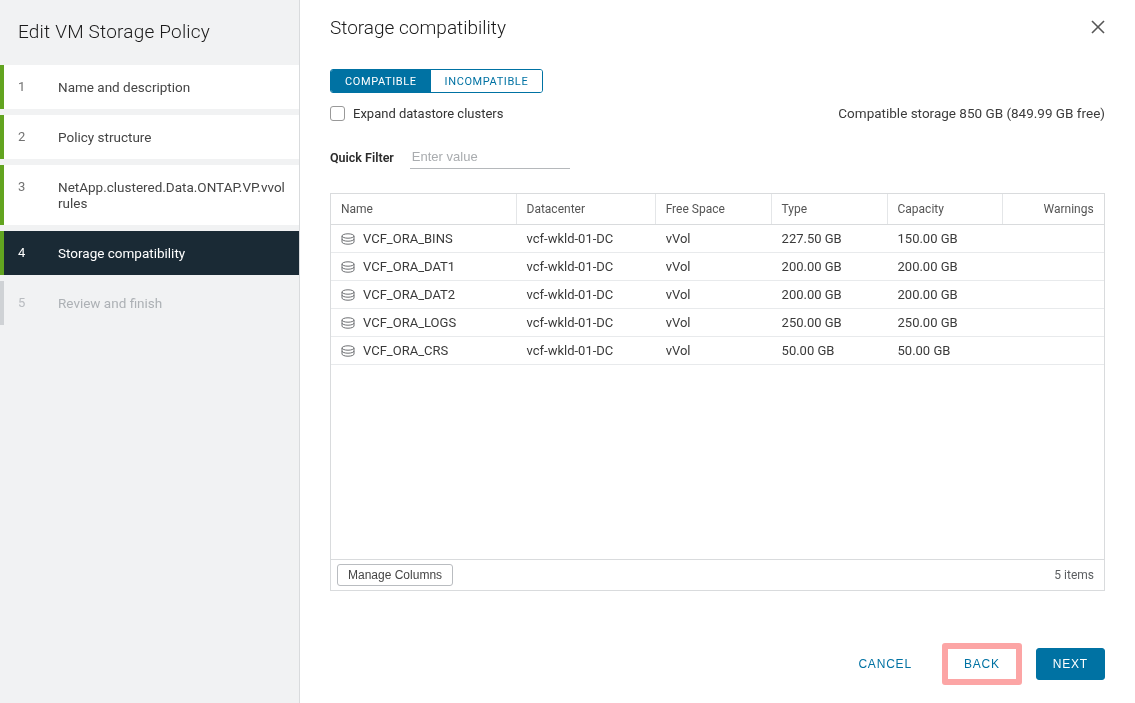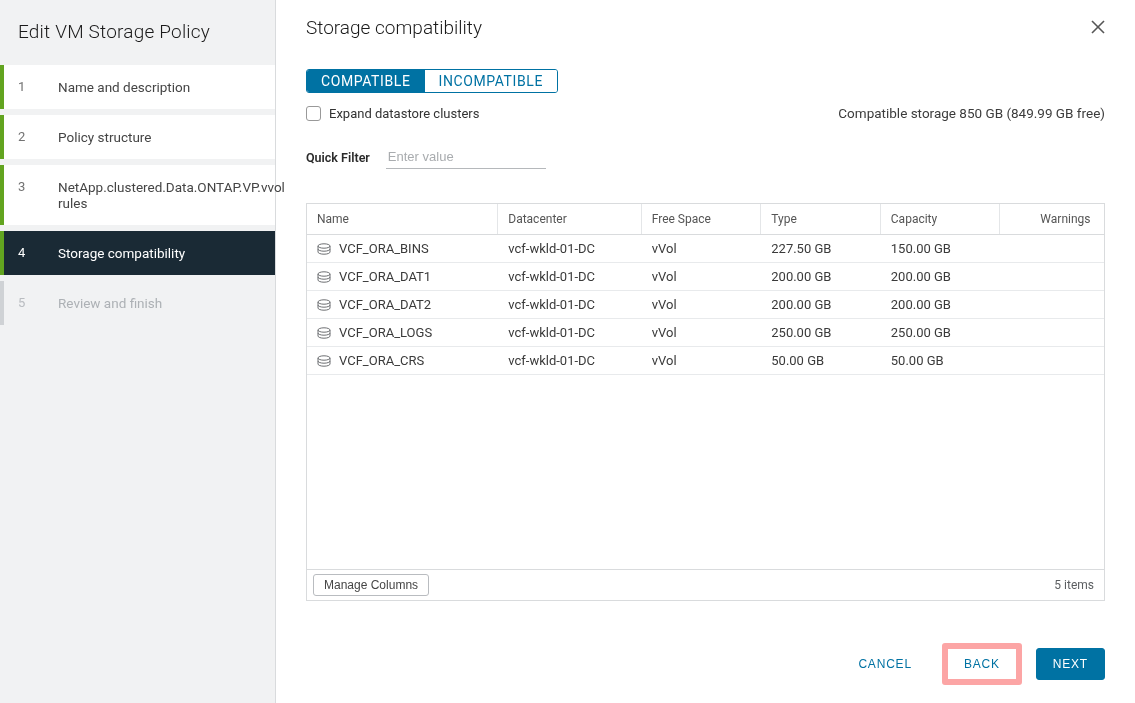--- a/index.html
+++ b/index.html
@@ -1,21 +1,21 @@
 <!DOCTYPE html>
 <html><head>
 <meta charset="utf-8">
 <style>
   * { box-sizing: border-box; margin: 0; padding: 0; }
   html, body { height: 100%; font-family: -apple-system, BlinkMacSystemFont, "Segoe UI", Roboto, Helvetica, Arial, sans-serif; font-size: 13px; color: #333; }
   body { display: flex; }
 
   
   .wizard-sidebar {
-    width: 276px;
+    width: 300px;
     background: #F1F2F3;
     border-right: 1px solid #d9dbdd;
     padding: 18px 0 0 0;
     flex-shrink: 0;
   }
   .wizard-title {
     font-size: 19px;
     font-weight: 300;
     color: #1A1A1A;
     padding: 2px 18px 22px 18px;
@@ -70,21 +70,21 @@
   .compat-row { display: flex; align-items: center; justify-content: space-between; margin-bottom: 6px; }
   .pill-group {
     display: inline-flex;
     border: 1px solid #0072a3;
     border-radius: 3px;
     overflow: hidden;
     height: 24px;
   }
   .pill {
     padding: 3px 14px;
-    font-size: 14px;
+    font-size: 11px;
     letter-spacing: 0.6px;
     cursor: pointer;
     color: #0072a3;
     background: #fff;
     display: flex;
     align-items: center;
   }
   .pill.selected { background: #0072a3; color: #fff; }
 
   .expand-row {
@@ -93,21 +93,21 @@
     justify-content: space-between;
     margin-top: 6px;
     margin-bottom: 24px;
   }
   .chk-wrap { display: flex; align-items: center; gap: 8px; justify-content: flex-end; }
   .chk {
     width: 15px; height: 15px; border: 1px solid #999; border-radius: 3px; background: #fff; cursor: pointer;
   }
   .summary-text { color: #3c3c3c; font-size: 13.5px; }
 
-  .filter-row { display: flex; align-items: center; gap: 16px; margin-bottom: 10px; }
+  .filter-row { display: flex; align-items: center; gap: 16px; }
   .filter-label { font-weight: 600; font-size: 12.5px; color: #2b2b2b; }
   .filter-input {
     border: none;
     border-bottom: 1px solid #b5b8bb;
     padding: 4px 2px;
     font-size: 13px;
     width: 160px;
     outline: none;
     color: #444;
   }

